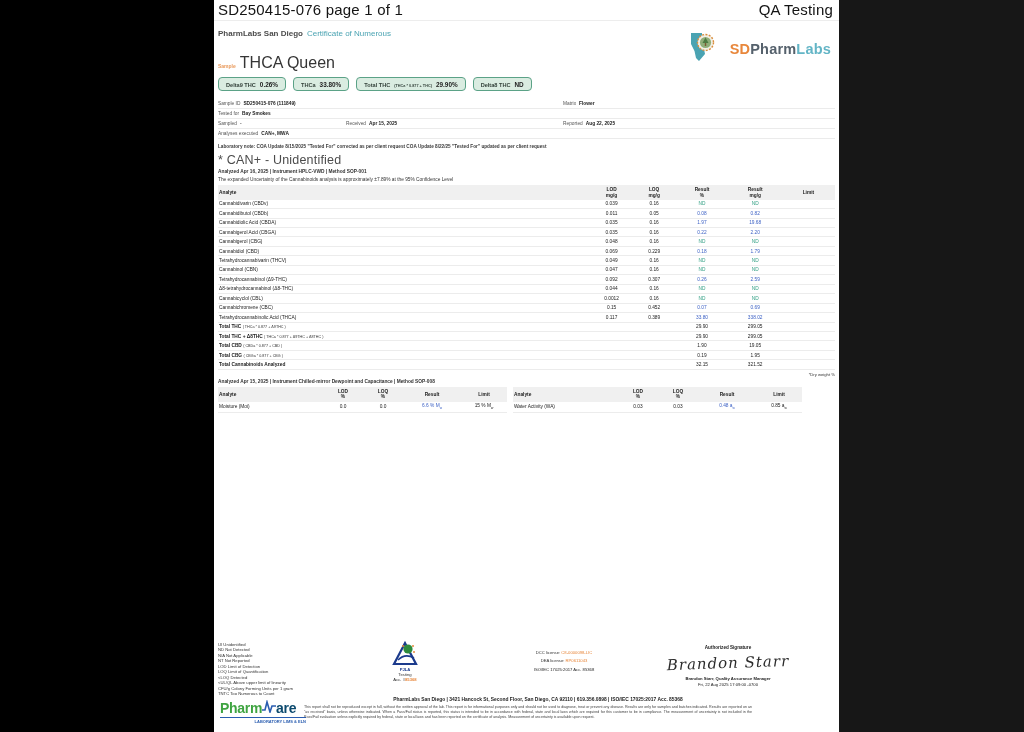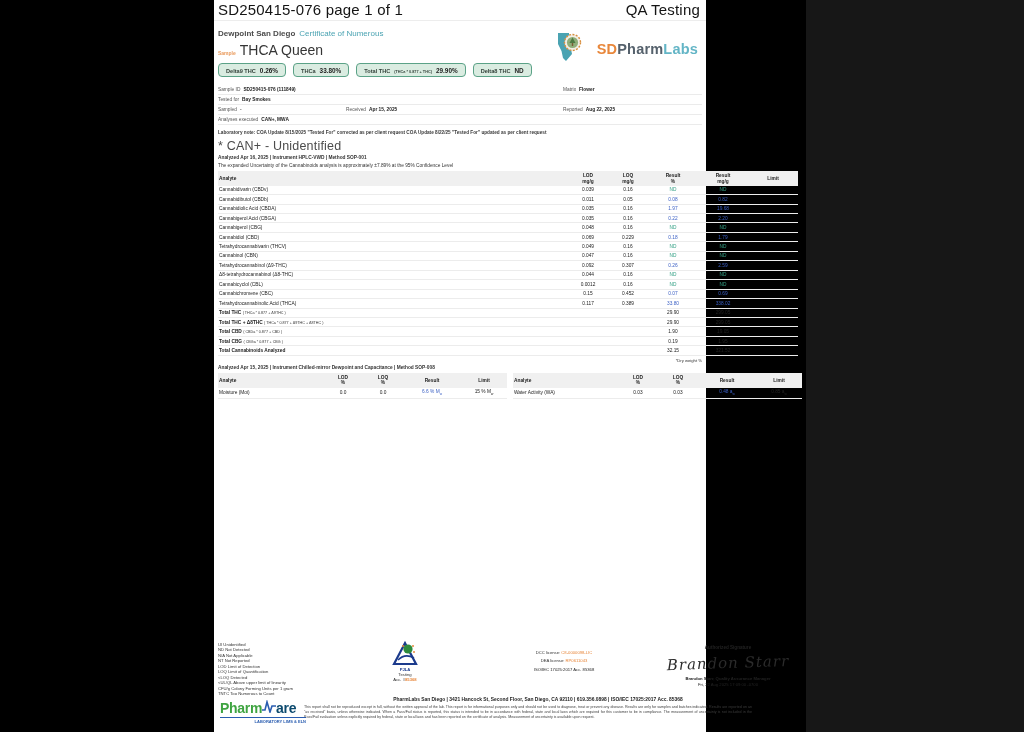--- a/index.html
+++ b/index.html
@@ -1,37 +1,37 @@
 <!DOCTYPE html>
 <html><head>
 <meta charset="utf-8">
 <style>
   html,body{margin:0;padding:0;}
   body{width:1024px;height:732px;background:#000;position:relative;overflow:hidden;
        font-family:"Liberation Sans", sans-serif;-webkit-font-smoothing:antialiased;}
   .rightbar{position:absolute;top:0;right:0;width:218px;height:732px;background:#171717;}
-  .page{position:absolute;left:214px;top:0;width:492px;height:732px;background:#ffffff;}
+  .page{position:absolute;left:214px;top:0;width:625px;height:732px;background:#ffffff;}
 
   
   .viewer-bar{display:flex;justify-content:space-between;align-items:center;
               padding:1px 6px 2px 4px;border-bottom:1px solid #ededed;}
   .viewer-bar span{font-size:15px;font-weight:500;color:#141414;letter-spacing:.2px;}
 
   .doc{position:relative;padding:0 4px;color:#333;}
 
   
   .lab-row{display:flex;align-items:baseline;gap:4px;margin-top:8px;}
   .lab-name{font-size:8px;font-weight:bold;color:#4c4c4c;}
   .doc-type{font-size:8px;color:#4AA3B2;}
   .sdlogo{position:absolute;right:8px;top:3px;display:flex;align-items:center;gap:14px;}
   .sdlogo .txt{font-size:14.5px;font-weight:600;letter-spacing:.2px;}
   .sdlogo .sd{color:#E8873B;} .sdlogo .ph{color:#55616C;} .sdlogo .lb{color:#63B5C6;}
   .sample-row{margin-top:4px;display:flex;align-items:baseline;gap:4px;}
   .sample-label{font-size:5px;font-weight:bold;color:#E99A5C;}
-  .sample-name{font-size:14px;font-weight:500;color:#353535;}
+  .sample-name{font-size:16px;font-weight:500;color:#353535;margin-top:12px;}
 
   .pills{display:flex;gap:7px;margin-top:5px;}
   .pill{border:1px solid #5BA287;background:#DAECE1;border-radius:4px;
         padding:2.5px 7px;display:flex;align-items:baseline;gap:4px;color:#33413a;}
   .pill .pl{font-size:5.6px;font-weight:bold;}
   .pill .pf{font-size:3.8px;font-weight:bold;}
   .pill .pf:empty{display:none;}
   .pill .pv{font-size:6.4px;font-weight:bold;color:#222;}
 
   
@@ -111,21 +111,21 @@
           <circle cx="16.5" cy="10.5" r="8" fill="#f2efe6" stroke="#D98F3E" stroke-width="1.4" stroke-dasharray="2 1.4"></circle>
           <circle cx="16.5" cy="10.5" r="5.6" fill="#8FAE79"></circle>
           <path d="M16.5 5.5 L19.5 11 L13.5 11 Z" fill="#4d7a42"></path>
           <rect x="15.8" y="11" width="1.4" height="3" fill="#7a5a33"></rect>
         </svg>
       </span>
       <span class="txt"><span class="sd">SD</span><span class="ph">Pharm</span><span class="lb">Labs</span></span>
     </div>
 
     <div class="lab-row">
-      <span class="lab-name">Dewpoint San Diego</span>
+      <span class="lab-name">PharmLabs San Diego</span>
       <span class="doc-type">Certificate of Numerous</span>
     </div>
 
     <div class="sample-row">
       <span class="sample-label">Sample</span>
       <span class="sample-name">THCA Queen</span>
     </div>
 
     <div class="pills">
 

